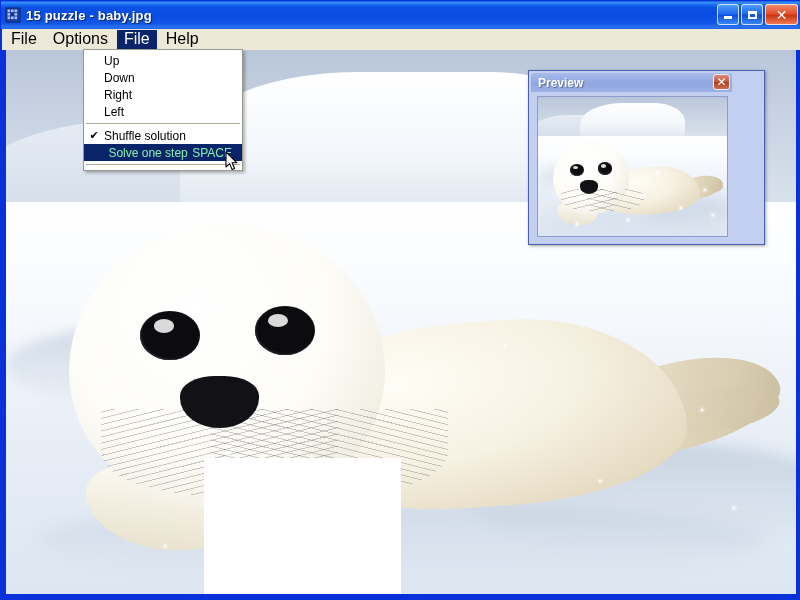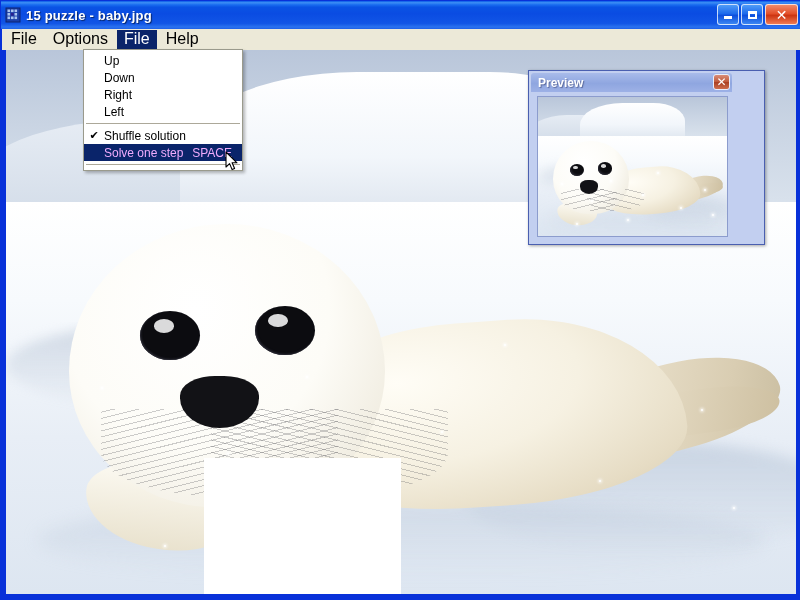--- a/index.html
+++ b/index.html
@@ -144,21 +144,21 @@
   }
   .mi{
     position:relative;height:17px;display:flex;align-items:center;
     font-size:12px;color:#000;padding:0 6px 0 0;white-space:nowrap;
   }
   .mi .chk{width:20px;text-align:center;font-size:11px;line-height:17px;
            font-family:"DejaVu Sans",sans-serif;}
   .mi .lbl{flex:1 1 auto;}
   .mi .acc{padding-right:4px;}
   .mi.sel{background:#0a246a;color:#fff;}
-  .mi.sel .lbl,.mi.sel .acc{color:#f0abfc;}
+  .mi.sel .lbl,.mi.sel .acc{color:#86efac;text-align:center;}
   .msep{height:1px;background:#aca899;margin:3px 2px 3px 2px;}
 
   
   #preview-window{
     position:absolute;left:527px;top:69px;width:237px;height:175px;
     background:#c2cff0;
     border:1px solid #4a5fb0;
     border-radius:0;
     box-shadow:1px 1px 3px rgba(0,0,0,.35);
     z-index:30;box-sizing:border-box;

